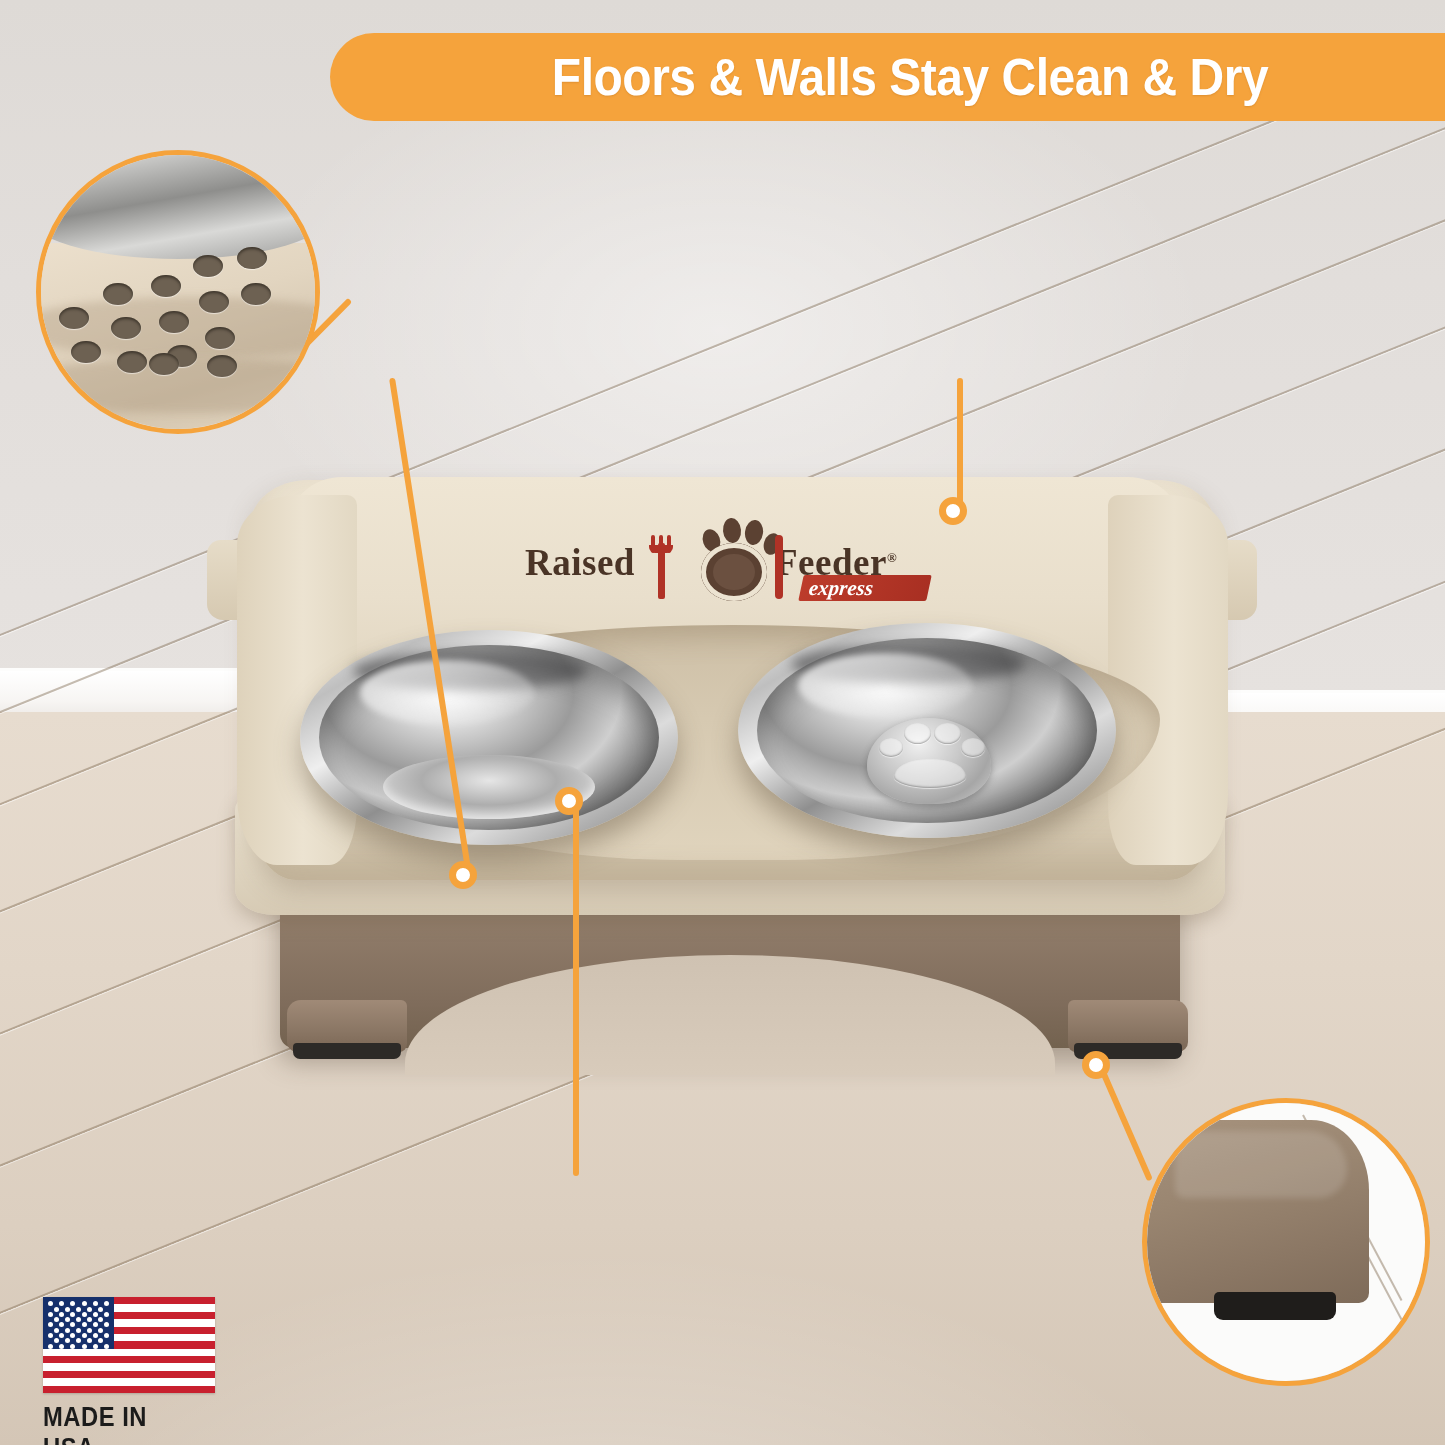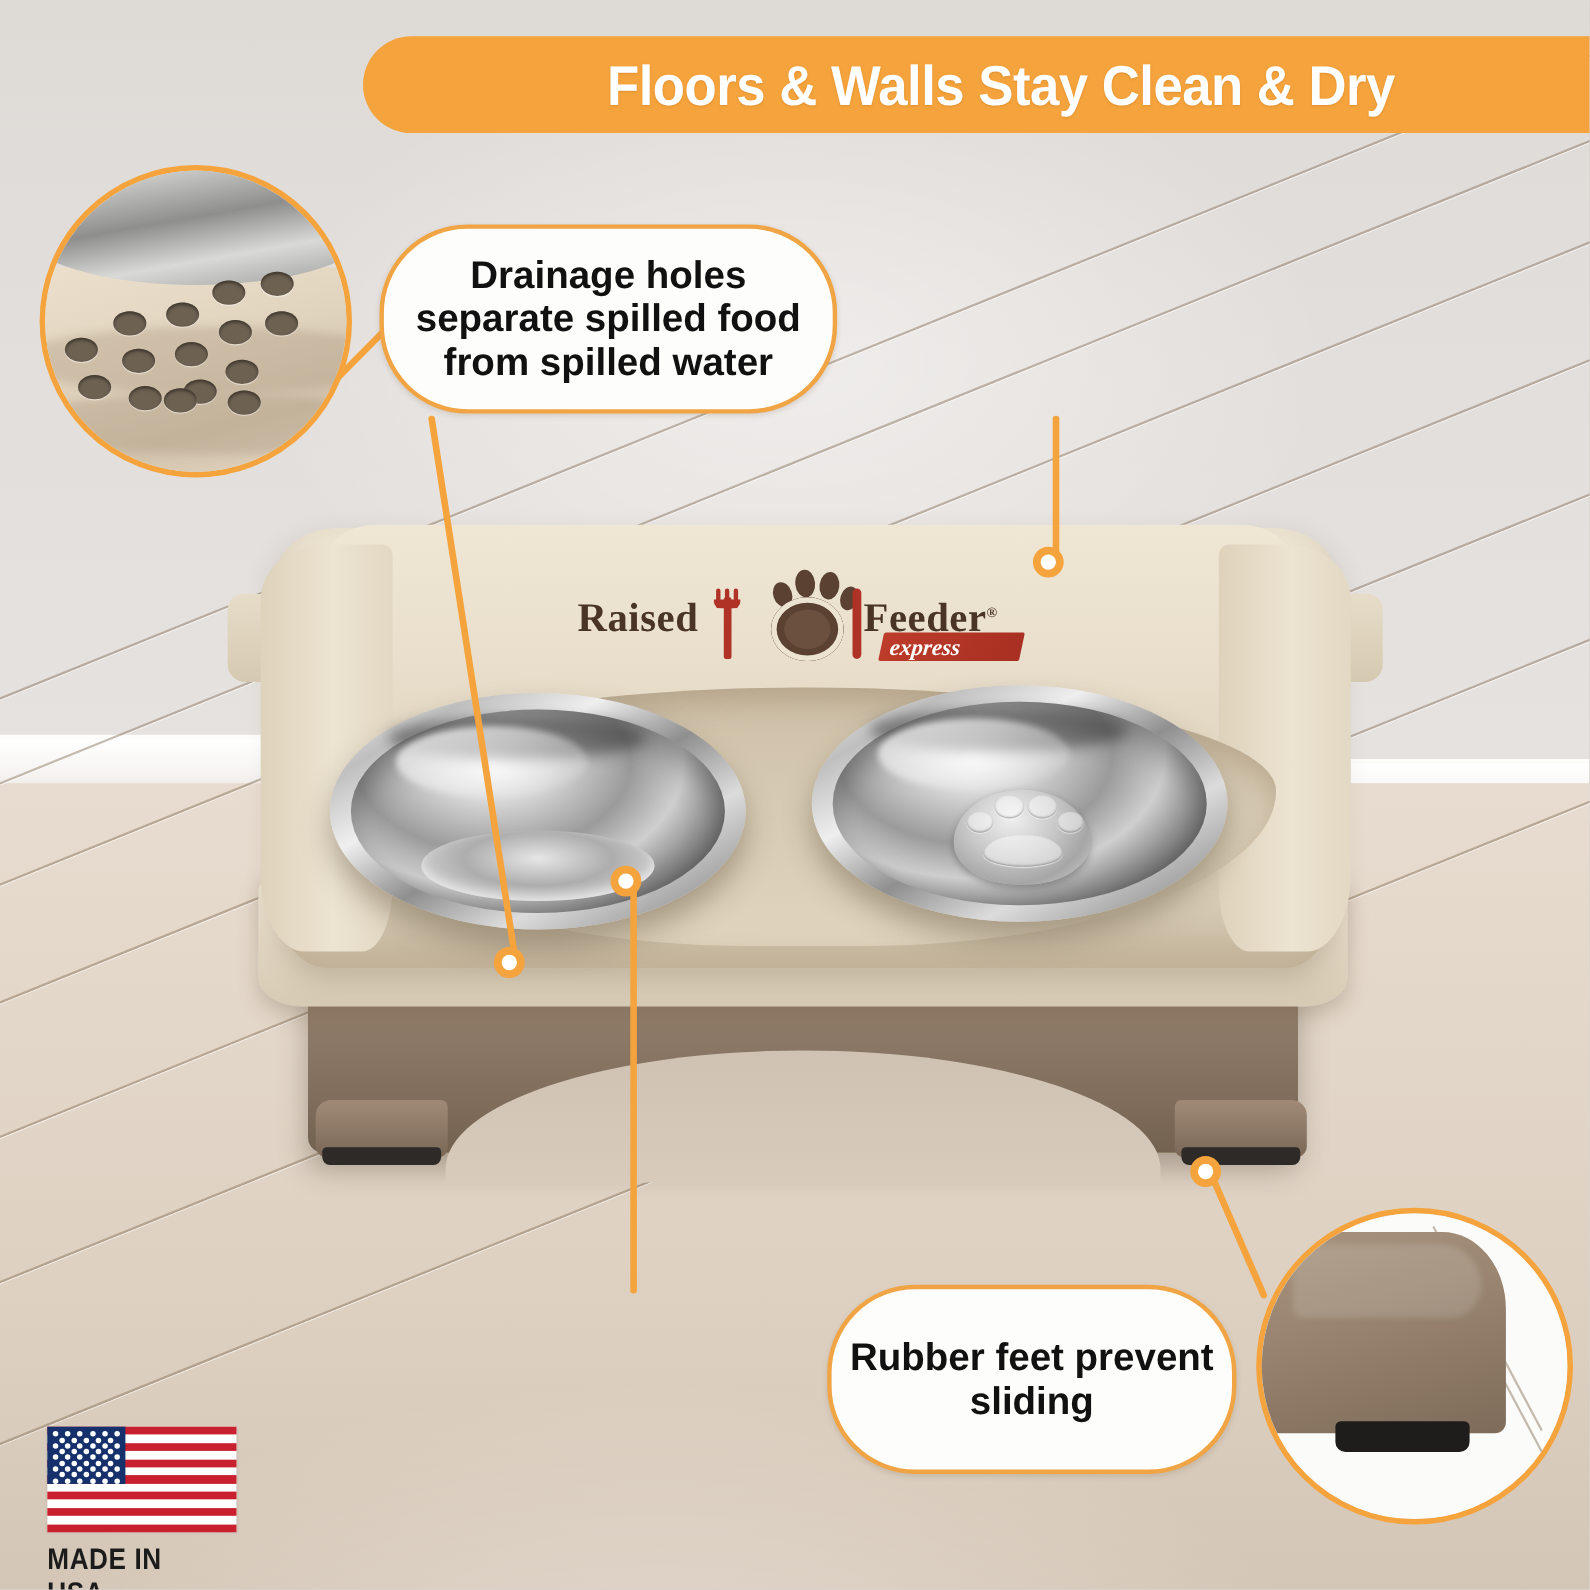--- a/index.html
+++ b/index.html
@@ -102,21 +102,21 @@
   .ear.l { left: 12px; border-radius: 14px 0 0 16px; }
   .ear.r { left: 1018px; border-radius: 0 14px 16px 0; }
 
   
   .logo { position: absolute; left: 330px; top: 60px; width: 420px; height: 90px; }
   .logo-word {
     position: absolute; top: 26px; color: #4a3426; font-weight: bold;
     font-family: "Liberation Serif", serif; font-size: 37px; letter-spacing: .5px;
   }
   .logo-word.left  { left: 0px; }
-  .logo-word.right { left: 260px; }
+  .logo-word.right { left: 250px; }
   .logo-reg { font-size: 13px; vertical-align: super; }
   .paw-wrap { position: absolute; left: 162px; top: 0px; width: 96px; height: 88px; }
   .toe { position: absolute; background: #5b4132; border-radius: 50%; }
   .plate {
     position: absolute; left: 14px; top: 28px; width: 66px; height: 58px;
     border-radius: 50%; background: #5b4132;
     box-shadow: inset 0 0 0 5px #ece3d1, inset 0 0 0 6px #5b4132;
   }
   .plate-in {
     position: absolute; left: 26px; top: 39px; width: 42px; height: 36px;
@@ -386,26 +386,20 @@
     <div class="feet-floorline" style="left:78%;top:52%;width:180px;transform:rotate(62deg)"></div>
     <div class="feet-leg"></div>
     <div class="feet-leg-top"></div>
     <div class="feet-rubber"></div>
   </div>
 
   <div class="banner">
     <div class="banner-text">Floors &amp; Walls Stay Clean &amp; Dry</div>
   </div>
 
-  <div class="bubble" id="bubble-drainage">
-    <span>Drainage holes separate spilled food from spilled water</span>
-  </div>
-  <div class="bubble" id="bubble-feet">
-    <span>Rubber feet prevent sliding</span>
-  </div>
 
   <div class="usa">
     <div class="flag">
       <div id="stripes">
           <div class="stripe" style="top: 0px;"></div>
           <div class="stripe" style="top: 14.77px;"></div>
           <div class="stripe" style="top: 29.54px;"></div>
           <div class="stripe" style="top: 44.31px;"></div>
           <div class="stripe" style="top: 59.08px;"></div>
           <div class="stripe" style="top: 73.85px;"></div>

